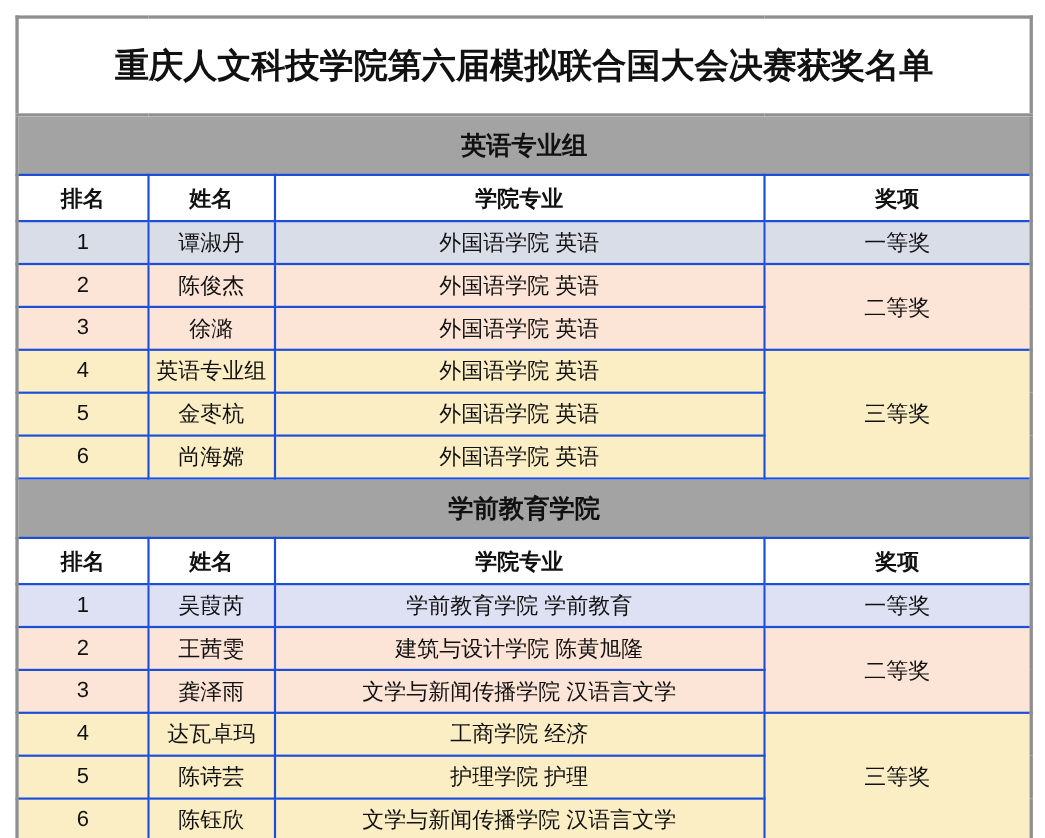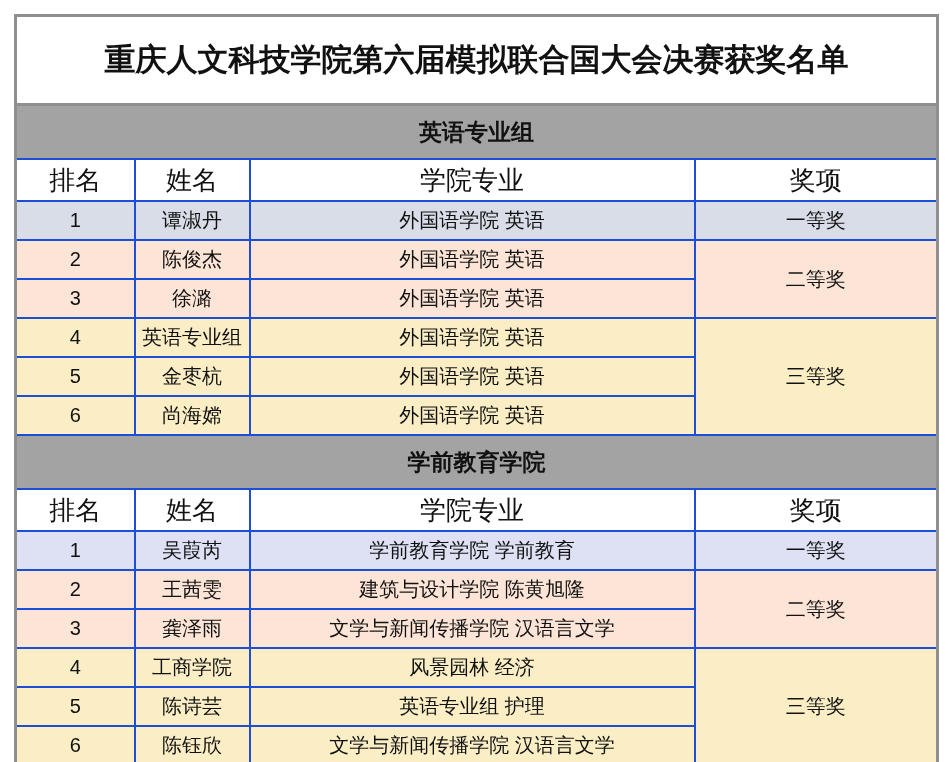--- a/index.html
+++ b/index.html
@@ -16,21 +16,21 @@
   td {
     border: 2px solid #1d4ed8;
     text-align: center; vertical-align: middle;
     padding: 0 4px; overflow: hidden;
   }
   tr.title-row td {
     height: 86px; font-size: 31px; font-weight: bold;
     border-bottom: 3px solid #8f8f8f;
   }
   tr.section-row td { height: 52px; font-size: 23px; font-weight: bold; background: #a3a3a3; }
-  tr.head-row td { height: 40px; font-size: 26px; font-weight: normal; background: #ffffff; text-align: center; }
+  tr.head-row td { height: 40px; font-size: 20px; font-weight: bold; background: #ffffff; text-align: center; }
   tr.data-row td { height: 37px; font-size: 20px; font-weight: normal; }
 
   
   .tier1a td, td.tier1a { background: #d9dde8; }
   .tier1b td, td.tier1b { background: #dde1f3; }
   .tier2 td,  td.tier2  { background: #fce4d6; }
   .tier3 td,  td.tier3  { background: #fbeec5; }
 
   td.award-cell { font-size: 20px; margin-top: 48px; }
 </style>
@@ -117,28 +117,28 @@
       <td>建筑与设计学院 陈黄旭隆</td>
       <td class="award-cell tier2" rowspan="2">二等奖</td>
     </tr>
     <tr class="data-row tier2">
       <td>3</td>
       <td>龚泽雨</td>
       <td>文学与新闻传播学院 汉语言文学</td>
     </tr>
     <tr class="data-row tier3">
       <td>4</td>
-      <td>工商学院</td>
-      <td>风景园林 经济</td>
+      <td>达瓦卓玛</td>
+      <td>工商学院 经济</td>
       <td class="award-cell tier3" rowspan="3">三等奖</td>
     </tr>
     <tr class="data-row tier3">
       <td>5</td>
       <td>陈诗芸</td>
-      <td>英语专业组 护理</td>
+      <td>护理学院 护理</td>
     </tr>
     <tr class="data-row tier3">
       <td>6</td>
       <td>陈钰欣</td>
       <td>文学与新闻传播学院 汉语言文学</td>
     </tr>
   </tbody>
     </table>
 </div>
 

